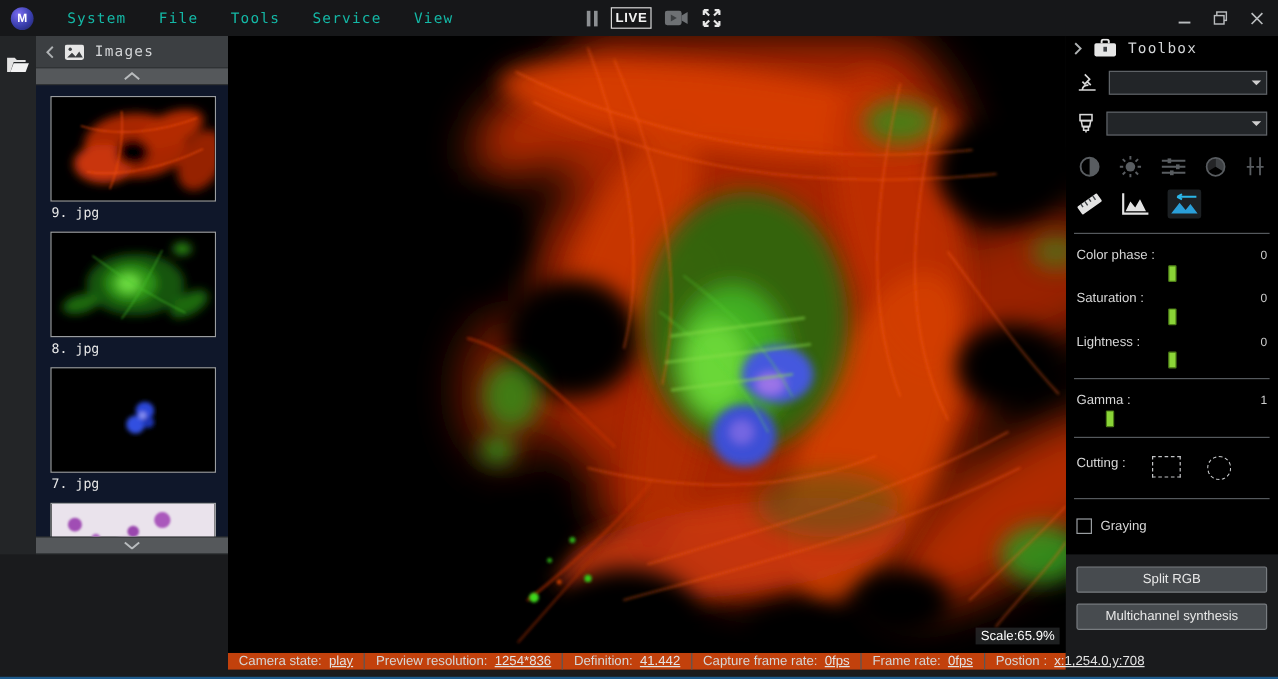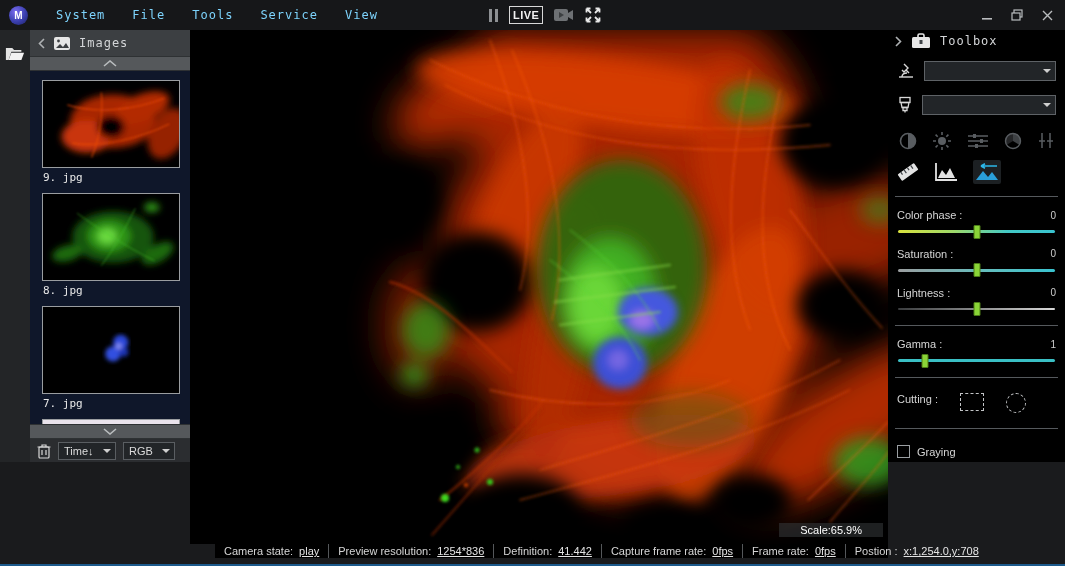--- a/index.html
+++ b/index.html
@@ -7,21 +7,21 @@
   body { font-family:"Liberation Sans", sans-serif; }
   .window { position:relative; width:1065px; height:566px; background:#1a1b1d; overflow:hidden; }
   .window::after { content:""; position:absolute; left:0; bottom:0; width:100%; height:2px; background:#1c5a8c; pointer-events:none; }
 
   
   .titlebar { position:relative; height:30px; background:#161719; display:flex; align-items:center; }
   .logo { width:19px; height:19px; margin-left:9px; border-radius:50%;
           background:radial-gradient(circle at 35% 30%, #7a6cf0, #3a3fae 55%, #1c2060);
           color:#fff; font-size:10px; font-weight:bold; display:flex; align-items:center; justify-content:center; }
   .menus { display:flex; gap:27px; margin-left:28px; }
-  .menu-item { color:#7dd3fc; font-family:"DejaVu Sans Mono", monospace; font-size:12px; letter-spacing:1px; cursor:default; }
+  .menu-item { color:#14b8a6; font-family:"DejaVu Sans Mono", monospace; font-size:12px; letter-spacing:1px; cursor:default; }
   .center-icons { position:absolute; left:489px; top:0; height:30px; display:flex; align-items:center; gap:11px; }
   .pause-icon { display:flex; gap:3px; }
   .pause-icon i { display:block; width:3px; height:13px; background:#8d9093; }
   .live-badge { color:#f2f2f2; font-size:11px; font-weight:bold; border:1px solid #d8d8d8; padding:2px 3px; letter-spacing:.5px; }
   .wincontrols { position:absolute; right:12px; top:0; height:30px; display:flex; align-items:center; gap:18px; }
   .wc { color:#b9bcbe; width:12px; height:12px; display:flex; align-items:center; justify-content:center; }
 
   
   .main { display:flex; height:432px; }
 
@@ -41,22 +41,22 @@
                  font-size:11px; display:flex; align-items:center; padding:0 14px 0 5px; }
   .mini-select .caret, .select .caret { position:absolute; right:4px; top:50%; margin-top:-2px; width:0; height:0;
                  border-left:4px solid transparent; border-right:4px solid transparent; border-top:4px solid #cfcfcf; }
   .sel-time { width:58px; }
   .sel-rgb  { width:52px; }
 
   
   .center-col { width:698px; display:flex; flex-direction:column; }
   .image-area { position:relative; height:514px; background:#000; }
   .image-area svg { display:block; width:100%; height:100%; }
-  .scale-badge { position:absolute; right:5px; bottom:7px; color:#fff; font-size:11px; background:rgba(55,58,60,.55); padding:1px 21px; }
-  .statusbar { height:22px; background:#000000; display:flex; align-items:center; font-size:11px; color:#d6d6d6;margin-left:25px; }
+  .scale-badge { position:absolute; right:5px; bottom:7px; color:#fff; font-size:11px; background:rgba(55,58,60,.55); padding:1px 4px; }
+  .statusbar { height:22px; background:#c2410c; display:flex; align-items:center; font-size:11px; color:#d6d6d6; }
   .sb-seg { display:flex; align-items:center; padding:0 9px; height:14px; border-left:1px solid #55585b; white-space:nowrap; }
   .sb-seg:first-child { border-left:none; }
   .sb-val { margin-left:6px; color:#e4e4e4;text-decoration:underline; }
 
   
   .toolbox { width:177px; background:#000000; display:flex; flex-direction:column; padding:0 9px; }
   .tb-header { height:27px; display:flex; align-items:center; gap:9px; margin:2px 0 4px -2px; }
   .tb-title { color:#d3d5d7; font-family:"DejaVu Sans Mono", monospace; font-size:12px; letter-spacing:1px; }
   .tb-row { display:flex; align-items:center; margin:7px 0; }
   .select { position:relative; flex:1; height:20px; background:#222528; border:1px solid #5e6266; margin-left:9px;
@@ -278,36 +278,20 @@
         </div>
         <div class="thumb-label"></div>
       </div>
 
       <div class="scrollbar-h">
         <svg width="14" height="7" viewBox="0 0 14 7" fill="none" stroke="#b9bcbe" stroke-width="1.6">
             <path d="M1 1l6 5 6-5"></path>
           </svg>
       </div>
 
-      <div class="ip-controls">
-        <span class="icon">
-          <svg width="14" height="16" viewBox="0 0 14 16" fill="none" stroke="#d8d8d8" stroke-width="1.2">
-            <rect x="2" y="4" width="10" height="11" rx="1"></rect>
-              <path d="M0.5 4h13M5 4V2h4v2M5 7v5M9 7v5"></path>
-          </svg>
-        </span>
-        <div class="mini-select sel-time">
-          <span>Time↓</span>
-          <i class="caret"></i>
-        </div>
-        <div class="mini-select sel-rgb">
-          <span>RGB</span>
-          <i class="caret"></i>
-        </div>
-      </div>
     </div>
 
     <div class="center-col">
       <div class="image-area">
         <svg viewBox="0 0 698 514" preserveAspectRatio="none">
           <defs>
             <filter id="b20" x="-40%" y="-40%" width="180%" height="180%">
                 <feGaussianBlur stdDeviation="18"></feGaussianBlur>
               </filter>
             <filter id="b10" x="-40%" y="-40%" width="180%" height="180%">
@@ -592,15 +576,19 @@
         <span class="cut-circle"></span>
       </div>
 
       <hr class="divider">
 
       <div class="check-row">
         <span class="checkbox"></span>
         <span class="check-label">Graying</span>
       </div>
 
+      <div style="margin-top:14px">
+        <button class="tb-button">Split RGB</button>
+        <button class="tb-button">Multichannel synthesis</button>
+      </div>
     </div>
   </div>
 </div>
 
 </body></html>

